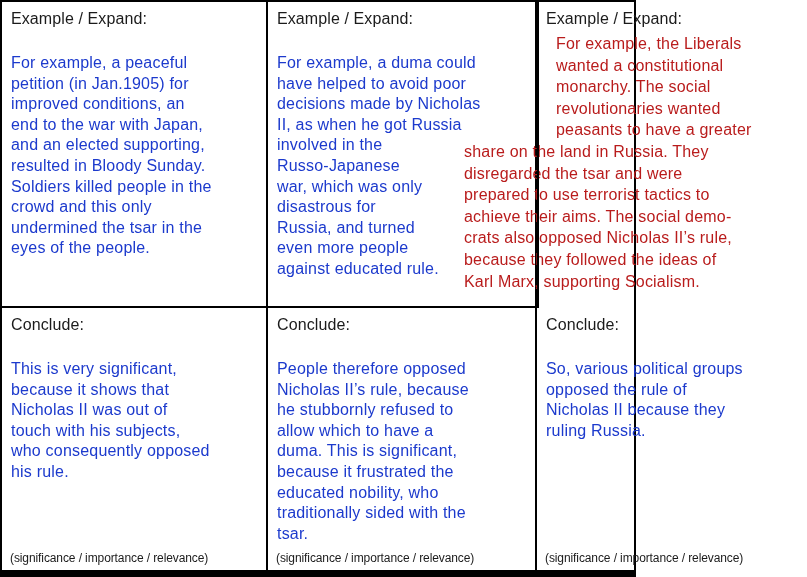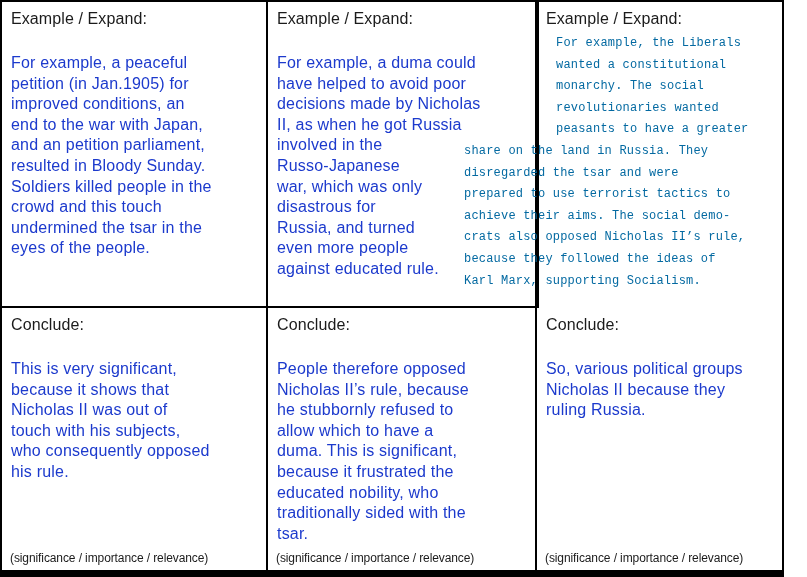--- a/index.html
+++ b/index.html
@@ -4,21 +4,21 @@
 <style>
   html, body {
     margin: 0; padding: 0;
     width: 807px; height: 577px;
     background: #ffffff;
     font-family: "Liberation Sans", sans-serif;
     overflow: hidden;
   }
   .sheet {
     position: relative;
-    width: 784px; height: 577px;
+    width: 636px; height: 577px;
     box-sizing: border-box;
     border: 2px solid #000;
     border-bottom-width: 7px;
     background: #fff;
   }
   .cell {
     position: absolute;
     box-sizing: border-box;
     padding: 7px 9px;
     background: transparent;
@@ -44,26 +44,25 @@
     font-weight: 500;
   }
   .ln { white-space: nowrap; }
   
   .c-overflow {
     position: absolute;
     left: 462px;
     top: 31px;
     width: 331px;
     z-index: 2;
-    color: #0369a1;
-    font-size: 12px;
+    color: #b91c1c;
+    font-size: 16px;
     line-height: 21.6px;
     letter-spacing: 0.2px;
     font-weight: 500;
-    font-family: Liberation Mono, monospace;
   }
   .c-overflow .ind { padding-left: 92px; }
   
   .vline {
     position: absolute;
     left: 535px; top: 0;
     width: 2px; height: 306px;
     background: #000;
     z-index: 3;
   }
@@ -81,24 +80,24 @@
 
 <div class="sheet">
 
   <div class="cell cell-a">
     <div class="hdr">Example / Expand:</div>
     <div class="blue">
         <div class="ln">For example, a peaceful</div>
         <div class="ln">petition (in Jan.1905) for</div>
         <div class="ln">improved conditions, an</div>
         <div class="ln">end to the war with Japan,</div>
-        <div class="ln">and an petition parliament,</div>
+        <div class="ln">and an elected supporting,</div>
         <div class="ln">resulted in Bloody Sunday.</div>
         <div class="ln">Soldiers killed people in the</div>
-        <div class="ln">crowd and this touch</div>
+        <div class="ln">crowd and this only</div>
         <div class="ln">undermined the tsar in the</div>
         <div class="ln">eyes of the people.</div>
       </div>
   </div>
 
   <div class="cell cell-b">
     <div class="hdr">Example / Expand:</div>
     <div class="blue">
         <div class="ln">For example, a duma could</div>
         <div class="ln">have helped to avoid poor</div>
@@ -160,19 +159,20 @@
         <div class="ln">traditionally sided with the</div>
         <div class="ln">tsar.</div>
       </div>
     <div class="footer">(significance / importance / relevance)</div>
   </div>
 
   <div class="cell cell-f">
     <div class="hdr">Conclude:</div>
     <div class="blue">
         <div class="ln">So, various political groups</div>
+        <div class="ln">opposed the rule of</div>
         <div class="ln">Nicholas II because they</div>
         <div class="ln">ruling Russia.</div>
       </div>
     <div class="footer">(significance / importance / relevance)</div>
   </div>
 
 </div>
 
 </body></html>

